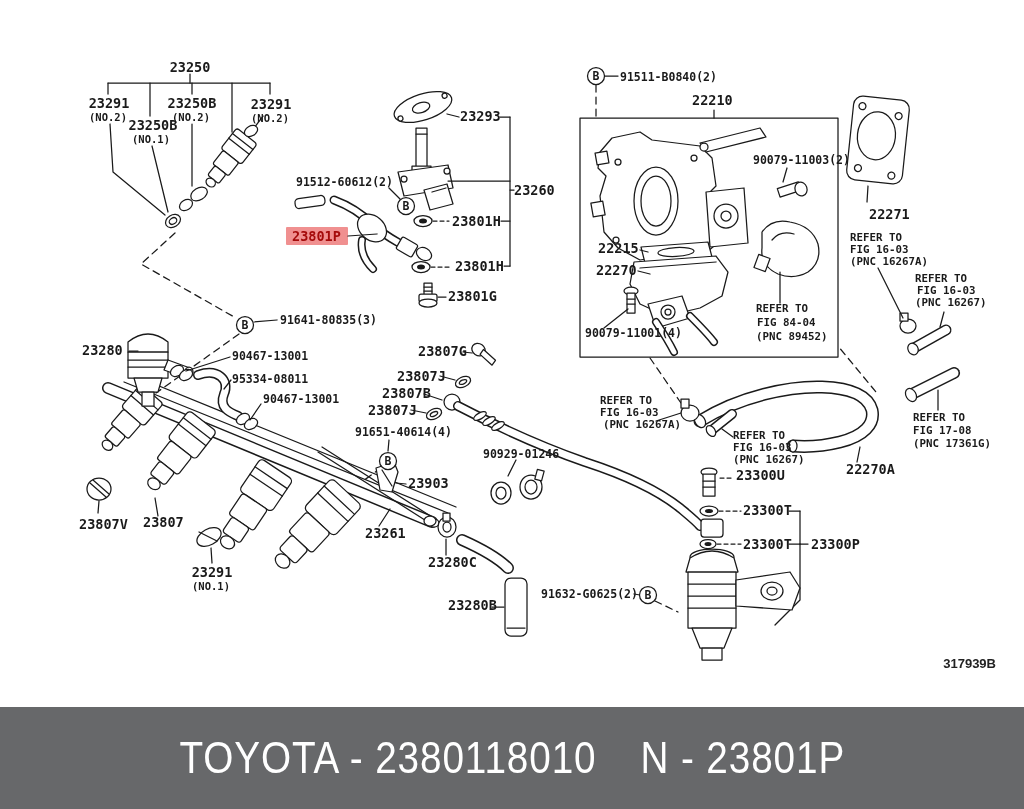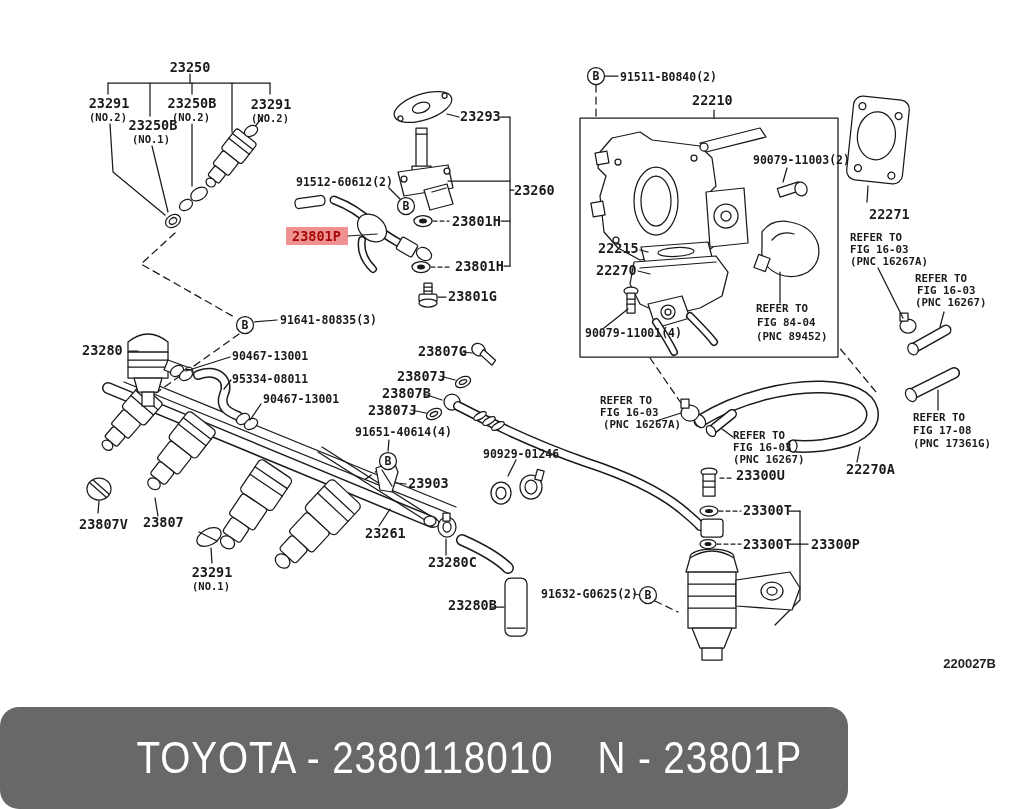--- a/index.html
+++ b/index.html
@@ -13,22 +13,22 @@
   .dot{stroke-dasharray:4 3;}
   .to{fill:none;stroke:#1a1a1a;stroke-linecap:round;}
   .ti{fill:none;stroke:#fff;stroke-linecap:round;}
   .f1{font:700 13.5px "DejaVu Sans Mono",monospace;fill:#1a1a1a;}
   .f2{font:700 11.5px "DejaVu Sans Mono",monospace;fill:#1a1a1a;}
   .f3{font:700 10.8px "DejaVu Sans Mono",monospace;fill:#1a1a1a;}
   .f4{font:700 10.5px "DejaVu Sans Mono",monospace;fill:#1a1a1a;}
   .hl{fill:#a50b0b;}
   .mid{text-anchor:middle;}
   .corner-ref{position:absolute;top:656px;right:28px;font:700 13px "Liberation Sans",sans-serif;color:#222;}
-  .footer{position:absolute;left:0;top:707px;width:848px;height:102px;background:#67686a;
-          display:flex;align-items:center;justify-content:flex-end;border-radius:19px;}
+  .footer{position:absolute;left:0;top:707px;width:1024px;height:102px;background:#67686a;
+          display:flex;align-items:center;justify-content:center;}
   .footer-inner{display:flex;gap:50px;transform:scaleX(0.88);transform-origin:center;
           color:#fff;font:400 44px "Liberation Sans",sans-serif;letter-spacing:1px;white-space:nowrap;}
 </style>
 </head>
 <body>
 
 <div class="stage">
 
 <svg width="1024" height="707" viewBox="0 0 1024 707">
   <defs>
@@ -462,21 +462,21 @@
       <text class="f3" x="733" y="463">(PNC 16267)</text>
     </g>
     <g>
       <text class="f3" x="913" y="421">REFER TO</text>
       <text class="f3" x="913" y="434">FIG 17-08</text>
       <text class="f3" x="913" y="447">(PNC 17361G)</text>
     </g>
   </g>
 </svg>
 
-<div class="corner-ref">220027B</div>
+<div class="corner-ref">317939B</div>
 
 <div class="footer">
   <div class="footer-inner">
     <span>TOYOTA - 2380118010</span>
     <span>N - 23801P</span>
   </div>
 </div>
 
 </div>
 

